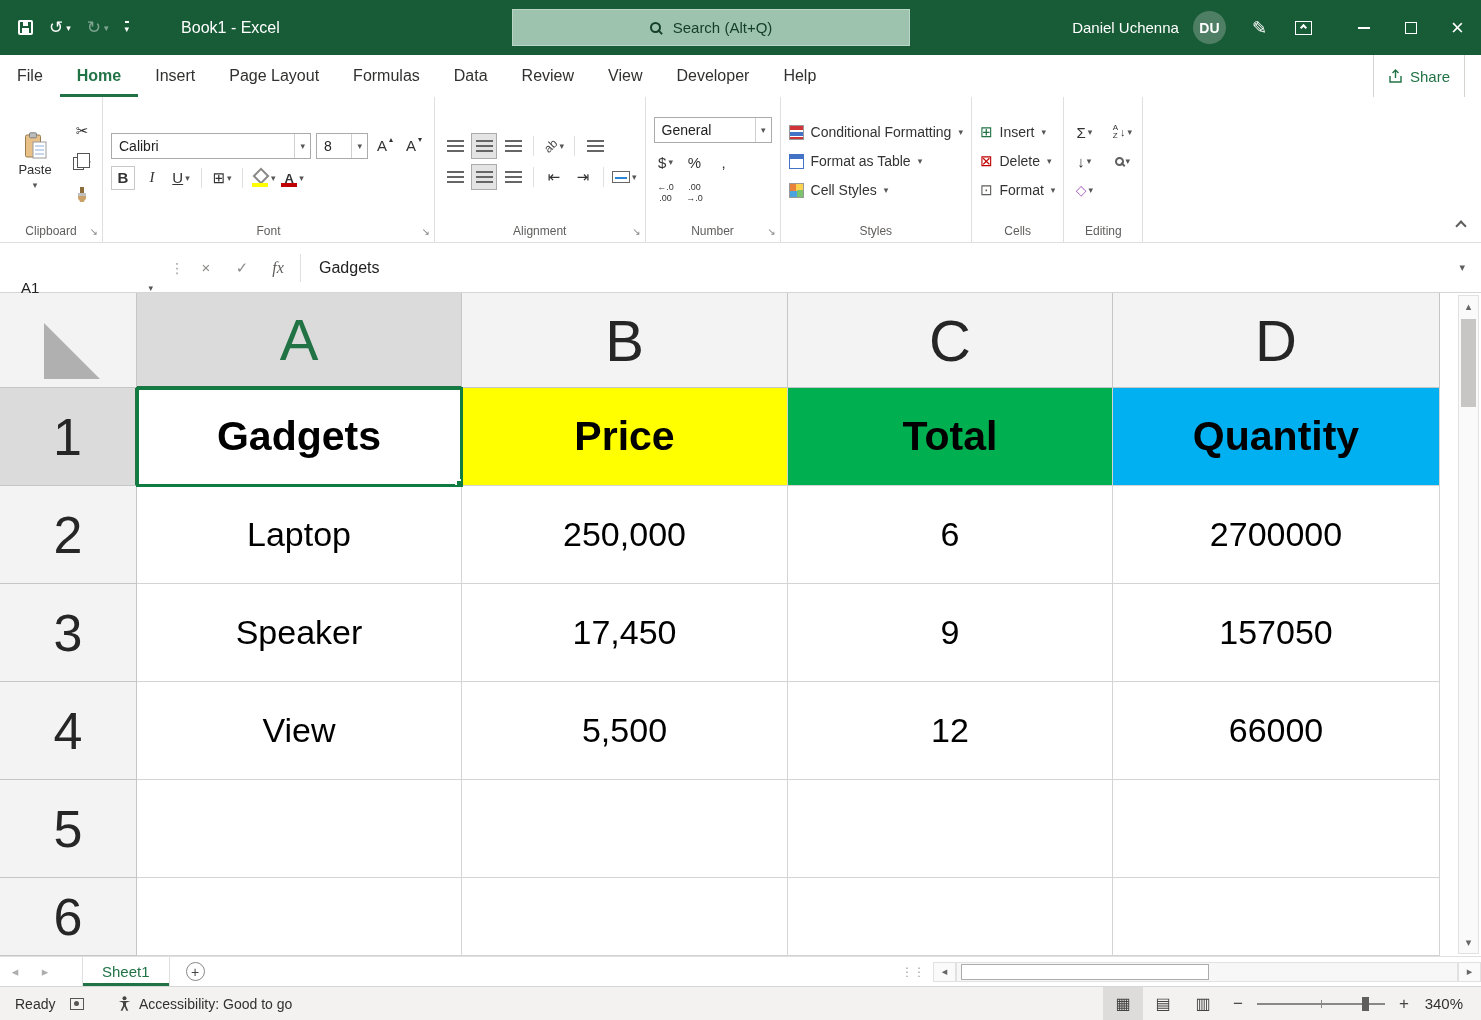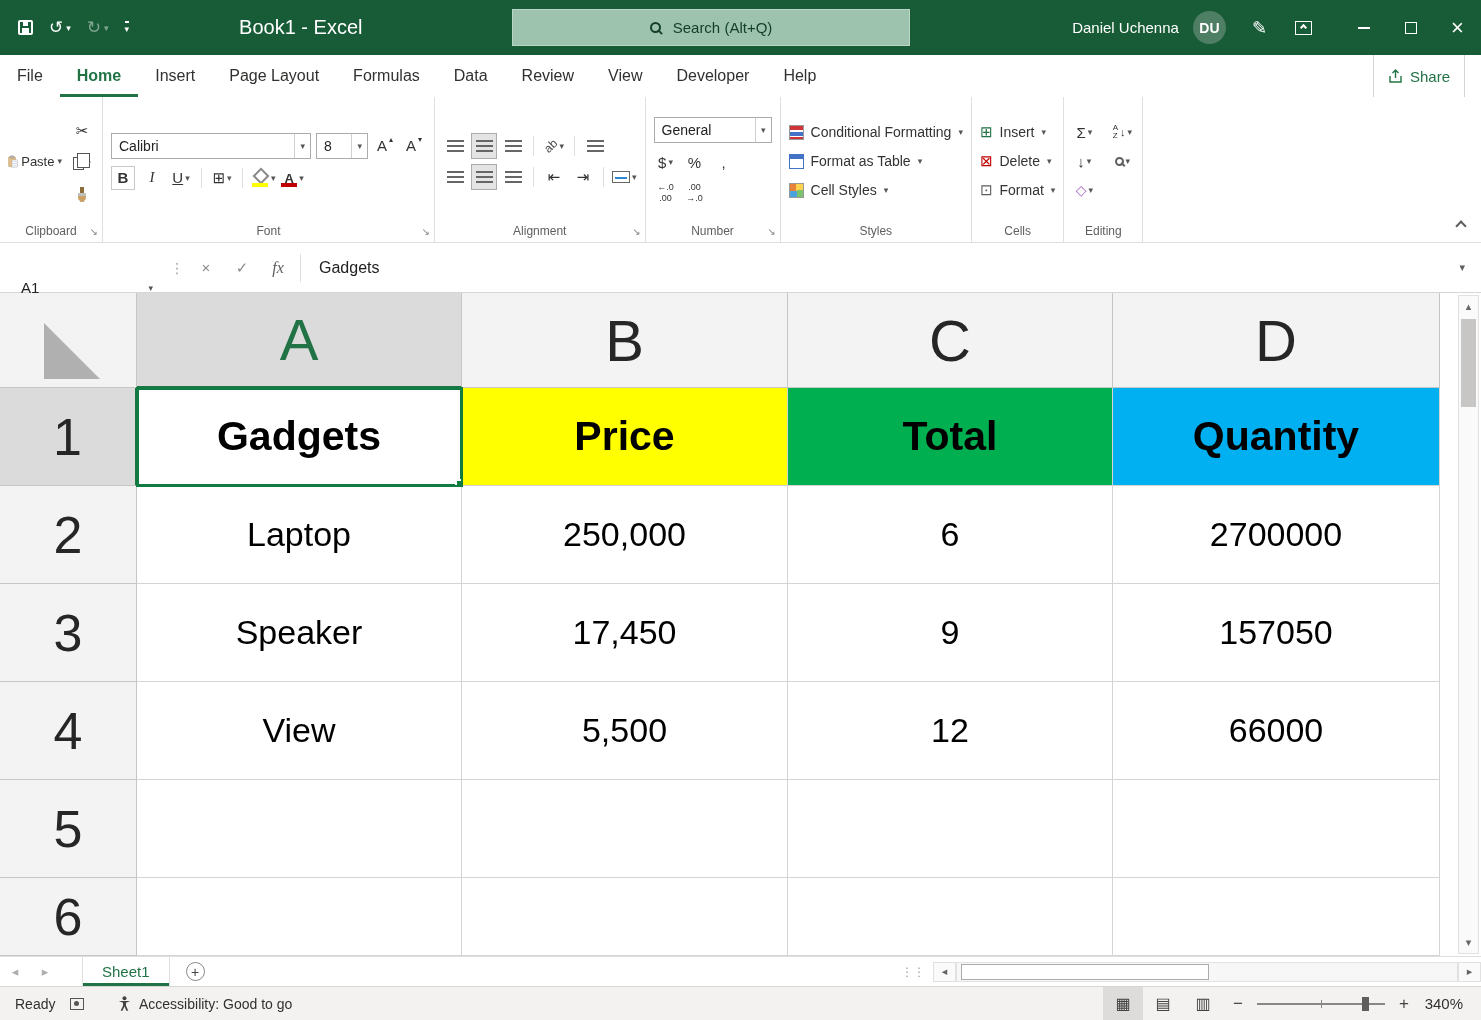--- a/index.html
+++ b/index.html
@@ -9,21 +9,21 @@
   
   .titlebar{ height:55px; background:var(--titlebar,#185C37); color:#fff; display:flex; align-items:center; position:relative; flex:0 0 auto;}
   .qat{ display:flex; align-items:center; gap:16px; padding-left:18px;}
   .qbtn{ display:flex; align-items:center; gap:3px; font-size:17px; color:#fff; cursor:default;}
   .qbtn.dim{ opacity:.45;}
   .mini{ font-size:9px;}
   .over{ border-top:2px solid #fff; padding-top:1px;}
   .floppy{ width:15px; height:15px; border:2px solid #fff; border-radius:2px; position:relative; display:inline-block;}
   .floppy::before{ content:""; position:absolute; top:-1px; left:3px; width:5px; height:5px; background:#fff;}
   .floppy::after{ content:""; position:absolute; bottom:0; left:2px; width:7px; height:5px; background:#fff;}
-  .doc-title{ margin-left:110px; font-size:20px; white-space:nowrap;}
+  .doc-title{ margin-left:52px; font-size:16px; white-space:nowrap;}
   .searchbox{ position:absolute; left:512px; top:9px; width:398px; height:37px; background:#9DC3AE; border:1px solid #B9D6C6; display:flex; align-items:center; justify-content:center; gap:12px; color:#14402B; font-size:15px; cursor:text;}
   .mag{ width:11px; height:11px; border:2px solid #14402B; border-radius:50%; position:relative; display:inline-block;}
   .mag::after{ content:""; position:absolute; width:2px; height:6px; background:#14402B; right:-2px; bottom:-4px; transform:rotate(-45deg);}
   .tb-right{ margin-left:auto; display:flex; align-items:center; height:100%;}
   .uname{ font-size:15px; margin-right:14px;}
   .avatar{ width:33px; height:33px; border-radius:50%; background:#4E7E63; color:#fff; display:flex; align-items:center; justify-content:center; font-size:14px; font-weight:700; margin-right:26px;}
   .tbicon{ font-size:18px; margin-right:28px; color:#fff;}
   .rdo{ width:17px; height:14px; border:1.5px solid #fff; display:flex; align-items:center; justify-content:center;}
   .chev-up{ width:7px; height:7px; border-left:2px solid #fff; border-top:2px solid #fff; transform:rotate(45deg); display:inline-block;}
   .winbtn{ width:47px; height:55px; display:flex; align-items:center; justify-content:center; font-size:22px; color:#fff;}
@@ -36,21 +36,21 @@
   .tab.active{ color:var(--accent,#217346); font-weight:700; box-shadow:inset 0 -3px 0 var(--accent,#217346);}
   .sharebtn{ margin-left:auto; margin-right:16px; align-self:center; display:flex; align-items:center; gap:7px; border:1px solid #D6D3D0; border-radius:3px; padding:21px 14px; font-size:15px; color:#217346;}
 
   
   .ribbon{ height:146px; background:#fff; border-bottom:1px solid #E1DFDD; display:flex; flex:0 0 auto; position:relative; overflow:hidden;}
   .group{ display:flex; flex-direction:column; border-right:1px solid #E1DFDD; padding:6px 8px 0; position:relative;}
   .gbody{ flex:1; display:flex; gap:8px; align-items:center;}
   .gbody.col{ flex-direction:column; align-items:flex-start; justify-content:center; gap:7px;}
   .glabel{ height:23px; display:flex; align-items:center; justify-content:center; font-size:12px; color:#605E5C;}
   .launch{ position:absolute; right:4px; bottom:5px; font-size:10px; color:#8A8886; line-height:10px;}
-  .bigbtn{ width:54px; display:flex; flex-direction:row; align-items:center; justify-content:center; gap:3px; font-size:13px; color:#323130;}
+  .bigbtn{ width:54px; display:flex; flex-direction:column; align-items:center; justify-content:center; gap:3px; font-size:13px; color:#323130;}
   .mini-col{ display:flex; flex-direction:column; gap:8px; padding-top:4px;}
   .sbtn{ min-width:24px; height:24px; display:flex; align-items:center; justify-content:center; gap:2px; font-size:15px; color:#333; cursor:default;}
   .sbtn.sel{ background:#E4E4E4; outline:1px solid #ABABAB;}
   .dd{ font-size:9px; color:#555;}
   .copyicon{ width:11px; height:13px; border:1.5px solid #555; background:#fff; position:relative; display:inline-block;}
   .copyicon::before{ content:""; position:absolute; top:-5px; left:3px; width:11px; height:13px; border:1.5px solid #555; background:#fff;}
   .frow{ display:flex; align-items:center; gap:5px;}
   .combo{ height:26px; border:1px solid #ABABAB; background:#fff; display:flex; align-items:center; padding-left:7px; font-size:14px; color:#222;}
   .combo .dd{ margin-left:auto; border-left:1px solid #D0D0D0; align-self:stretch; display:flex; align-items:center; padding:0 5px;}
   .w170{ width:200px;} .w52{ width:52px;} .w118{ width:118px;}

